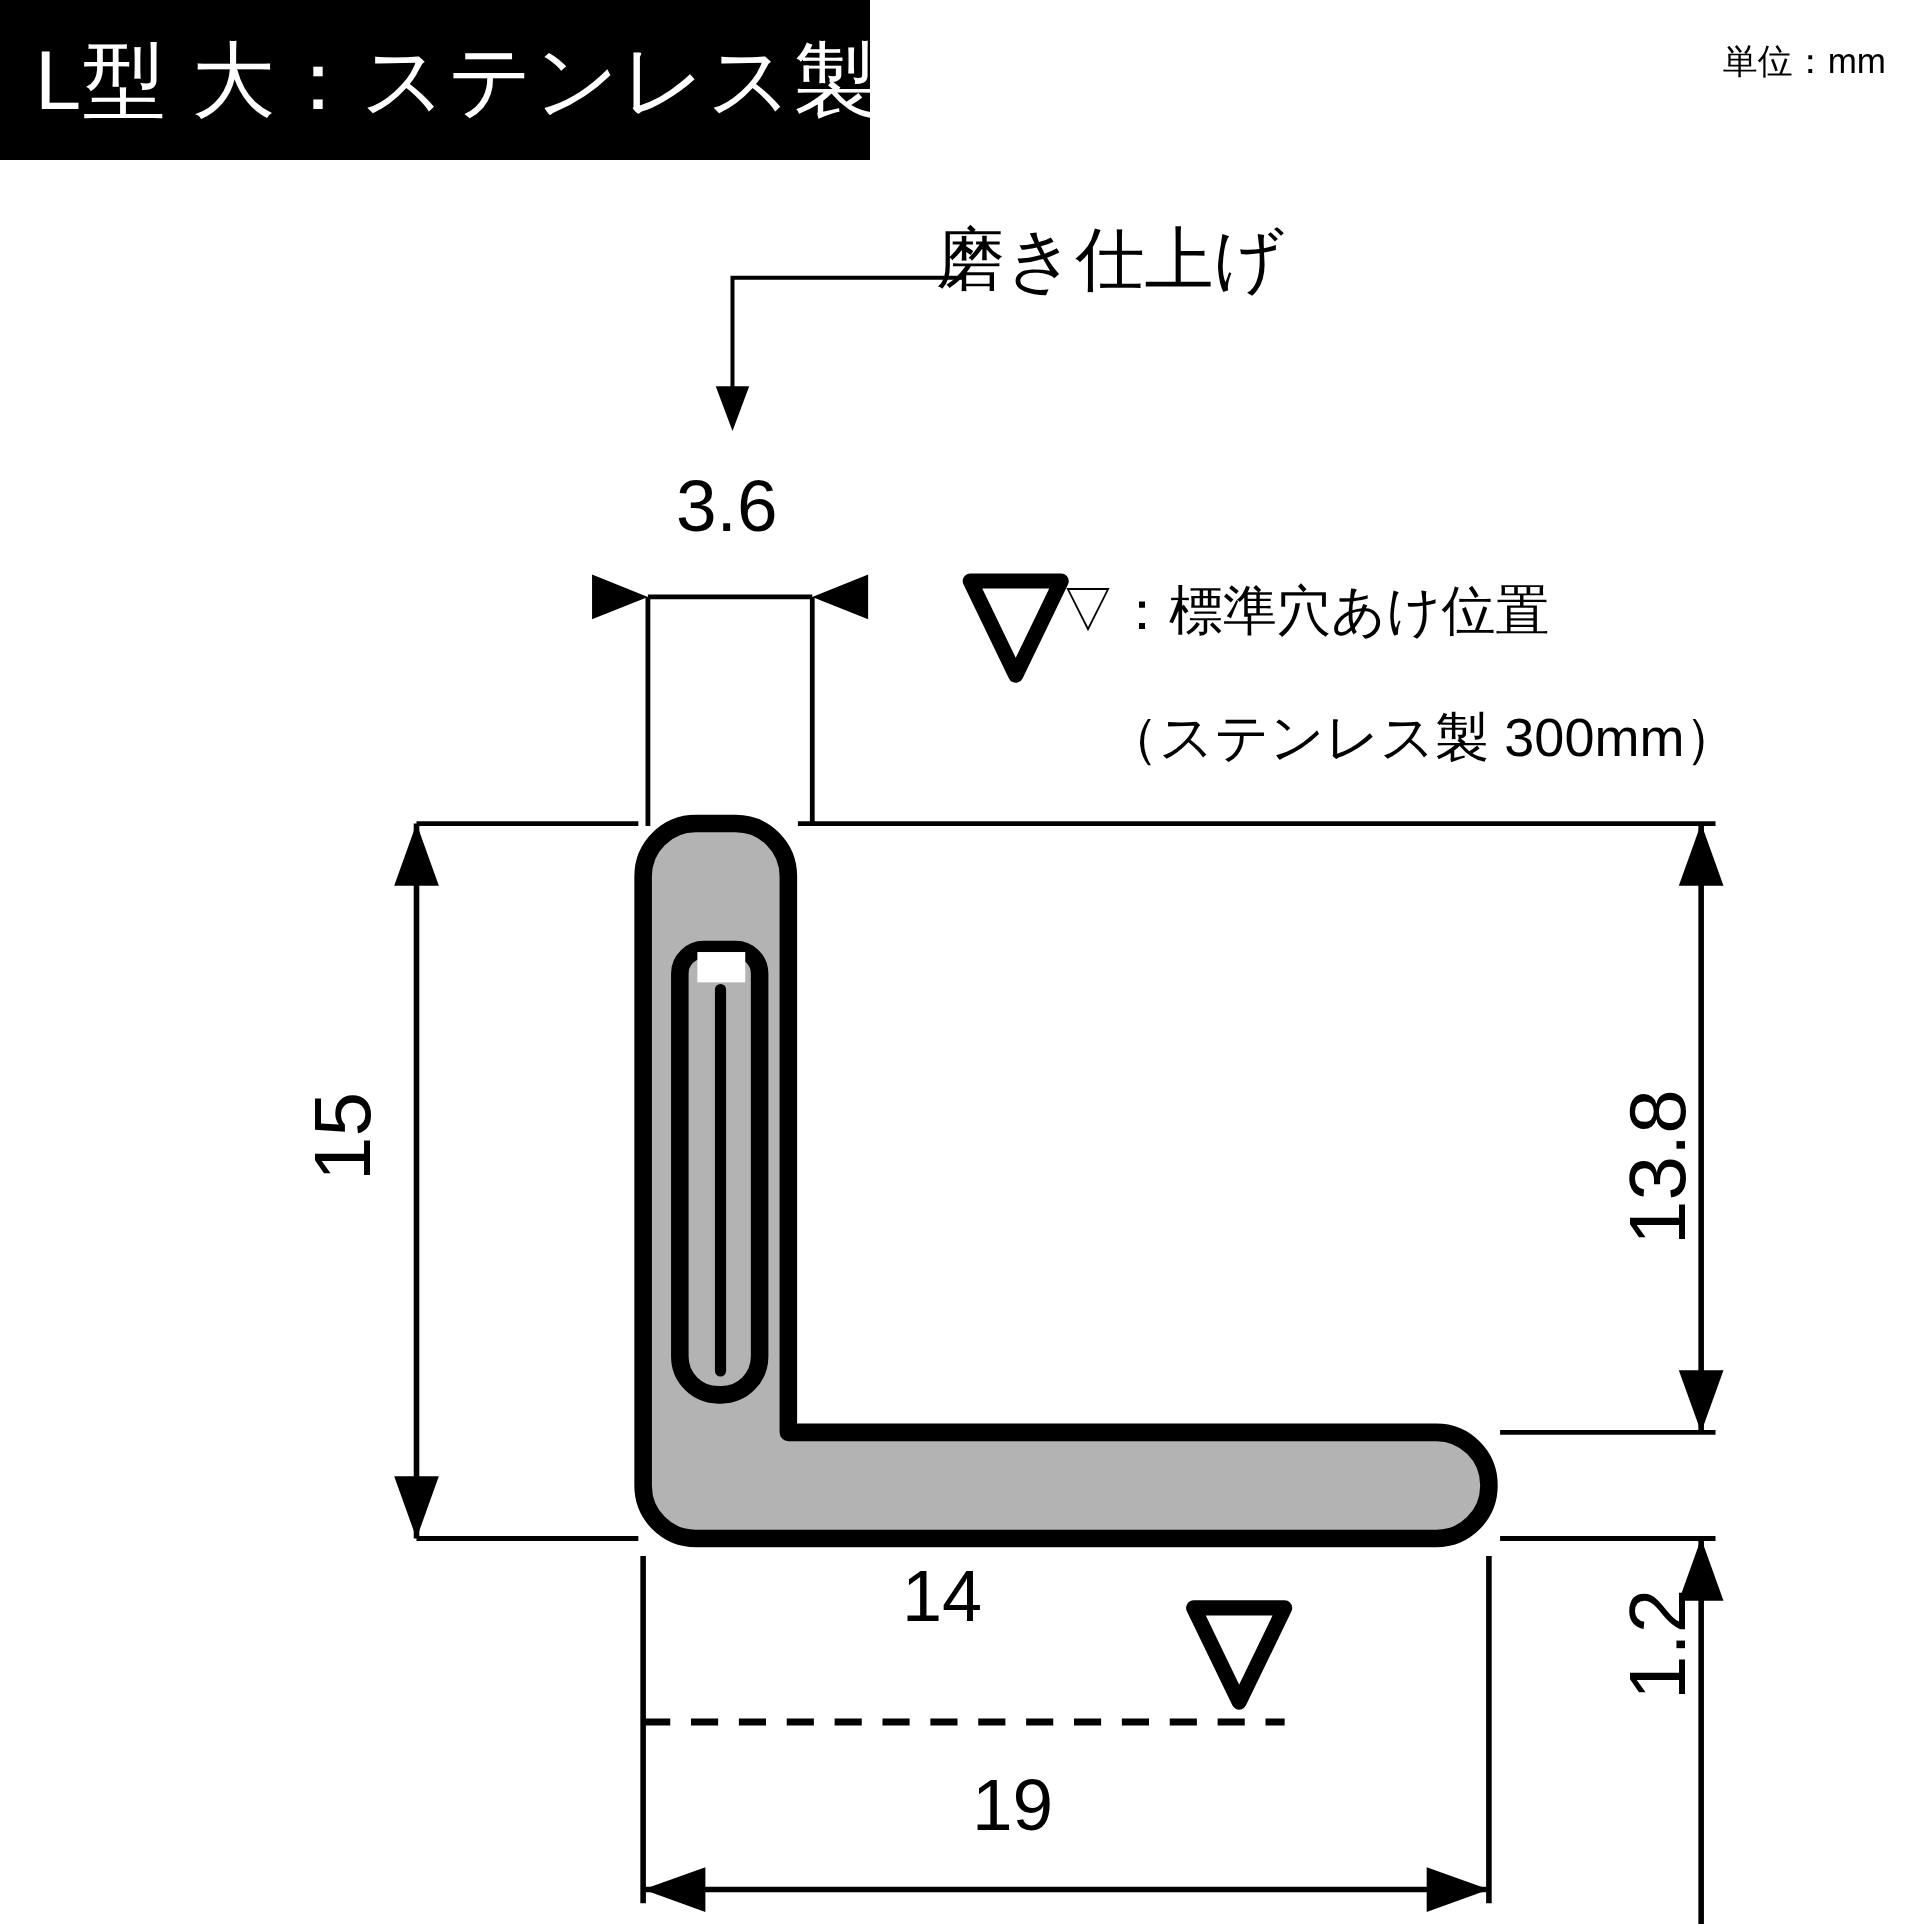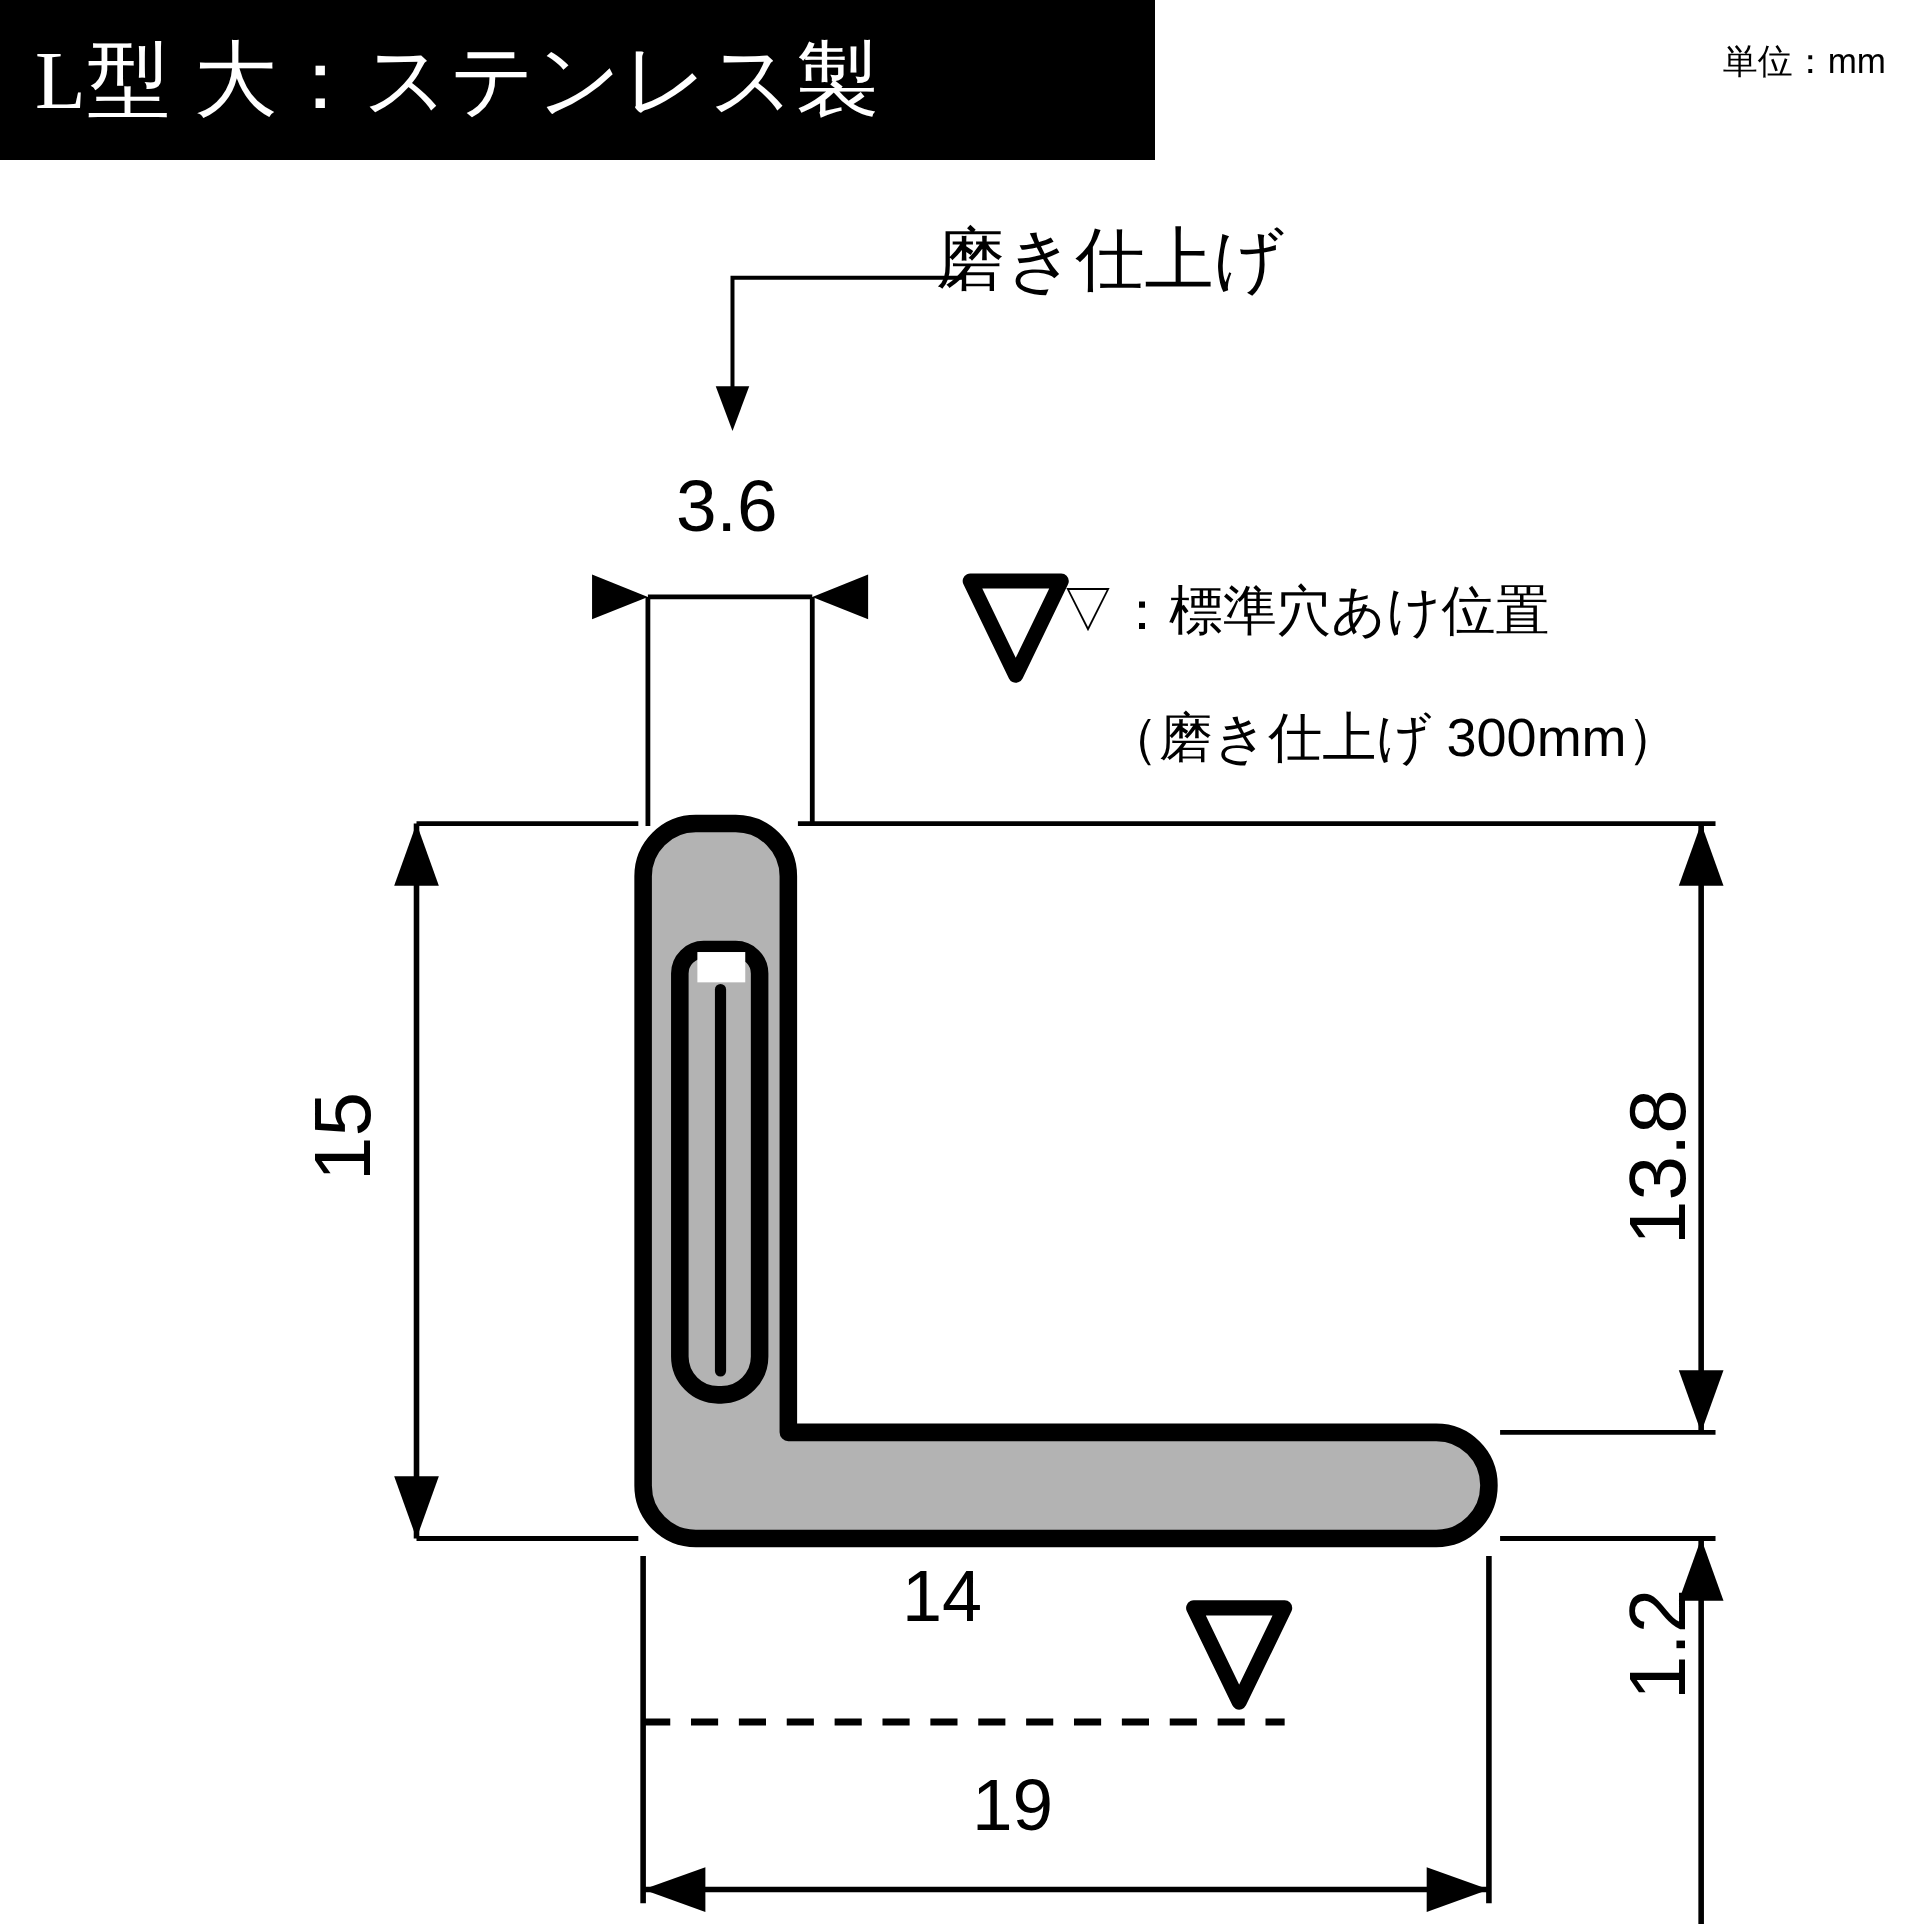--- a/index.html
+++ b/index.html
@@ -14,26 +14,25 @@
     overflow: hidden;
     font-family: "Liberation Sans", sans-serif;
     color: #000000;
   }
 
   
   #title-banner {
     position: absolute;
     left: 0;
     top: 0;
-    width: 1155px;
+    width: 870px;
     height: 160px;
     background: #000000;
     display: flex;
     align-items: center;
-    font-family: Liberation Serif, serif;
   }
   #title-text {
     color: #ffffff;
     font-size: 83px;
     font-weight: 400;
     letter-spacing: 1.6px;
     padding-left: 35px;
     line-height: 1;
     white-space: nowrap;
   }
@@ -102,21 +101,21 @@
 
 <div id="title-banner">
   <div id="title-text">L型 大：ステンレス製</div>
 </div>
 
 <div id="unit-note">単位：mm</div>
 
 <div id="finish-label">磨き仕上げ</div>
 
 <div id="legend-line1">▽：標準穴あけ位置</div>
-<div id="legend-line2">（磨き仕上げ 300mm）</div>
+<div id="legend-line2">（ステンレス製 300mm）</div>
 
 <div class="dimtext" id="dim-36">3.6</div>
 <div class="dimtext rot90" id="dim-15">15</div>
 <div class="dimtext rot90" id="dim-138">13.8</div>
 <div class="dimtext rot90" id="dim-12">1.2</div>
 <div class="dimtext" id="dim-14">14</div>
 <div class="dimtext" id="dim-19">19</div>
 
 <svg id="drawing" width="1915" height="1924" viewBox="0 0 2400 2411">
 

